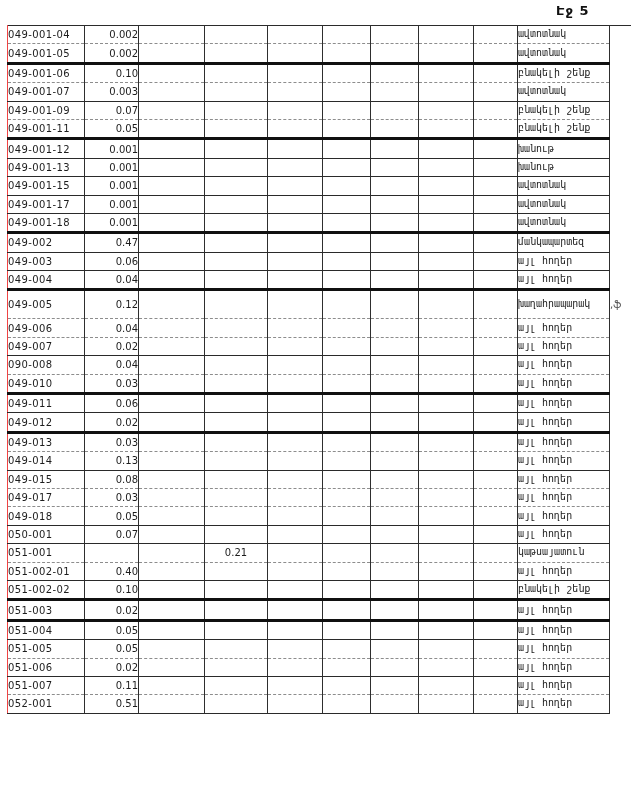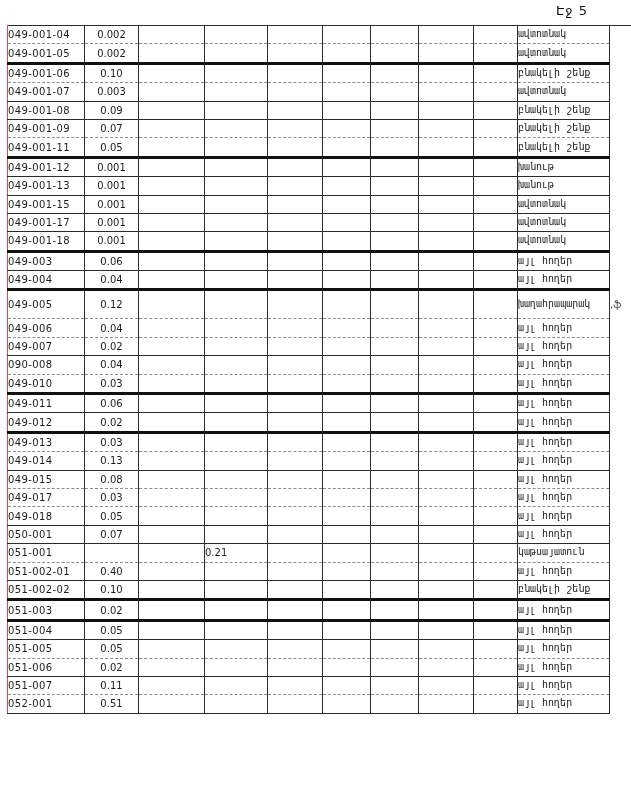--- a/index.html
+++ b/index.html
@@ -7,43 +7,43 @@
     width:631px;height:799px;
     background:#ffffff;
     overflow:hidden;
     position:relative;
     font-family:"DejaVu Sans","Liberation Sans",sans-serif;
     color:#1c1c1c;
     -webkit-font-smoothing:none;
   }
   .page-label{
     position:absolute;top:3px;left:556px;
-    font-size:13px;font-weight:normal;color:#111;
+    font-size:13px;font-weight:bold;color:#111;
     letter-spacing:1px;
   }
   table.cad{
     position:absolute;left:7px;top:25px;
     border-collapse:collapse;
     table-layout:fixed;
     width:624px;
     border-top:1px solid #2b2b2b;
   }
   table.cad td{
     height:17.4px;
     padding:0;
     font-size:10px;
     line-height:11px;
     overflow:hidden;
     white-space:nowrap;
     border-right:1px solid #2e2e2e;
     vertical-align:middle;
   }
   td.c-id{padding-left:6px;letter-spacing:0.4px;border-left:1px solid #ef4444;}
-  td.c-val{text-align:center;}
-  td.c-val4{text-align:left;}
+  td.c-val{text-align:right;}
+  td.c-val4{text-align:center;}
   td.c-use{padding-left:4px;white-space:normal;word-break:break-word;line-height:11px;font-family:Liberation Mono, monospace;}
   td.c-margin{border:none !important;text-align:left;padding-left:4px;
     font-size:7px;color:#555;vertical-align:middle;}
   
   tr.bb-n td{border-bottom:1px solid #2a2a2a;}
   tr.bb-h td{border-bottom:3px solid #101010;}
   tr.bb-d td{border-bottom:1px dashed #8d8d8d;}
   tr.bb-n td.c-margin,tr.bb-h td.c-margin,tr.bb-d td.c-margin{border-bottom:none;}
   tr.tall td{height:27px;}
   
@@ -115,33 +115,20 @@
           <td class="c-e c-e3"></td>
           <td class="c-val4"></td>
           <td class="c-e"></td>
           <td class="c-e"></td>
           <td class="c-e"></td>
           <td class="c-e"></td>
           <td class="c-e"></td>
           <td class="c-use">ավտոտնակ</td>
           <td class="c-margin"></td>
         </tr>
-        <tr class="bb-n">
-          <td class="c-id">049-001-08</td>
-          <td class="c-val">0.09</td>
-          <td class="c-e c-e3"></td>
-          <td class="c-val4"></td>
-          <td class="c-e"></td>
-          <td class="c-e"></td>
-          <td class="c-e"></td>
-          <td class="c-e"></td>
-          <td class="c-e"></td>
-          <td class="c-use">բնակելի շենք</td>
-          <td class="c-margin"></td>
-        </tr>
         <tr class="bb-d">
           <td class="c-id">049-001-09</td>
           <td class="c-val">0.07</td>
           <td class="c-e c-e3"></td>
           <td class="c-val4"></td>
           <td class="c-e"></td>
           <td class="c-e"></td>
           <td class="c-e"></td>
           <td class="c-e"></td>
           <td class="c-e"></td>
@@ -217,20 +204,33 @@
           <td class="c-id">049-001-18</td>
           <td class="c-val">0.001</td>
           <td class="c-e c-e3"></td>
           <td class="c-val4"></td>
           <td class="c-e"></td>
           <td class="c-e"></td>
           <td class="c-e"></td>
           <td class="c-e"></td>
           <td class="c-e"></td>
           <td class="c-use">ավտոտնակ</td>
+          <td class="c-margin"></td>
+        </tr>
+        <tr class="bb-n">
+          <td class="c-id">049-002</td>
+          <td class="c-val">0.47</td>
+          <td class="c-e c-e3"></td>
+          <td class="c-val4"></td>
+          <td class="c-e"></td>
+          <td class="c-e"></td>
+          <td class="c-e"></td>
+          <td class="c-e"></td>
+          <td class="c-e"></td>
+          <td class="c-use">մանկապարտեզ</td>
           <td class="c-margin"></td>
         </tr>
         <tr class="bb-n">
           <td class="c-id">049-003</td>
           <td class="c-val">0.06</td>
           <td class="c-e c-e3"></td>
           <td class="c-val4"></td>
           <td class="c-e"></td>
           <td class="c-e"></td>
           <td class="c-e"></td>

